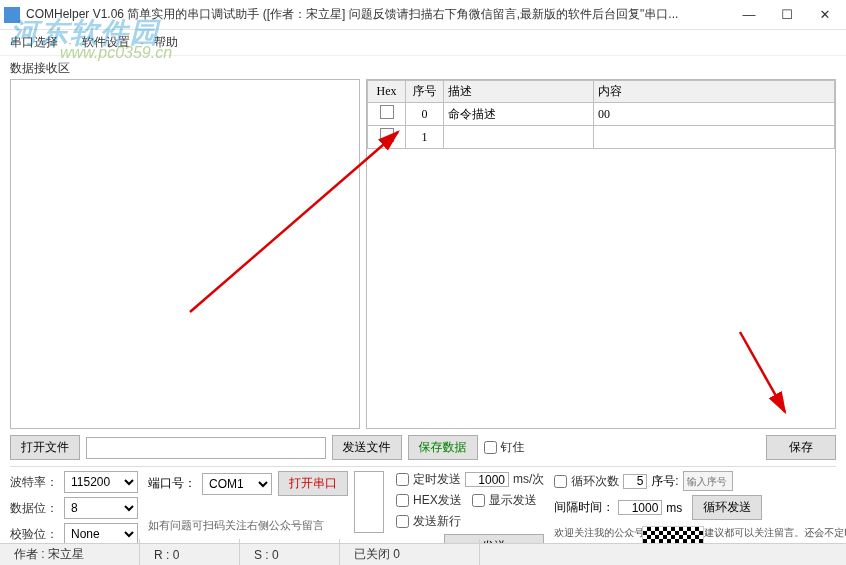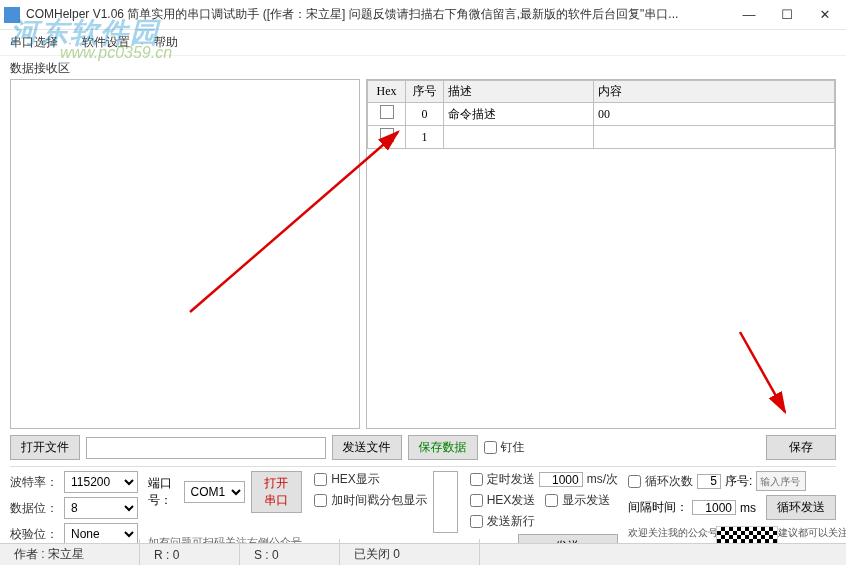--- a/index.html
+++ b/index.html
@@ -150,30 +150,20 @@
 
     <div class="cfg-mid">
       <div class="cfg-mid-row">
         <label>端口号：</label>
         <select class="select" style="width:70px"><option>COM1</option></select>
         <button class="btn red">打开串口</button>
       </div>
       <div class="hint">如有问题可扫码关注右侧公众号留言</div>
     </div>
 
-    <div class="cfg-checks">
-      <label class="ck-row">
-          <input type="checkbox" class="checkbox" style="">
-          <span>HEX显示</span>
-        </label>
-      <label class="ck-row">
-          <input type="checkbox" class="checkbox" style="">
-          <span>加时间戳分包显示</span>
-        </label>
-    </div>
 
     <textarea class="txtarea" style=""></textarea>
 
     <div class="send-col">
       <label class="ck-row">
           <input type="checkbox" class="checkbox" style="">
           <span>定时发送</span> 
           <input class="num-input" value="1000" style=""> 
           <span>ms/次</span>
         </label>

